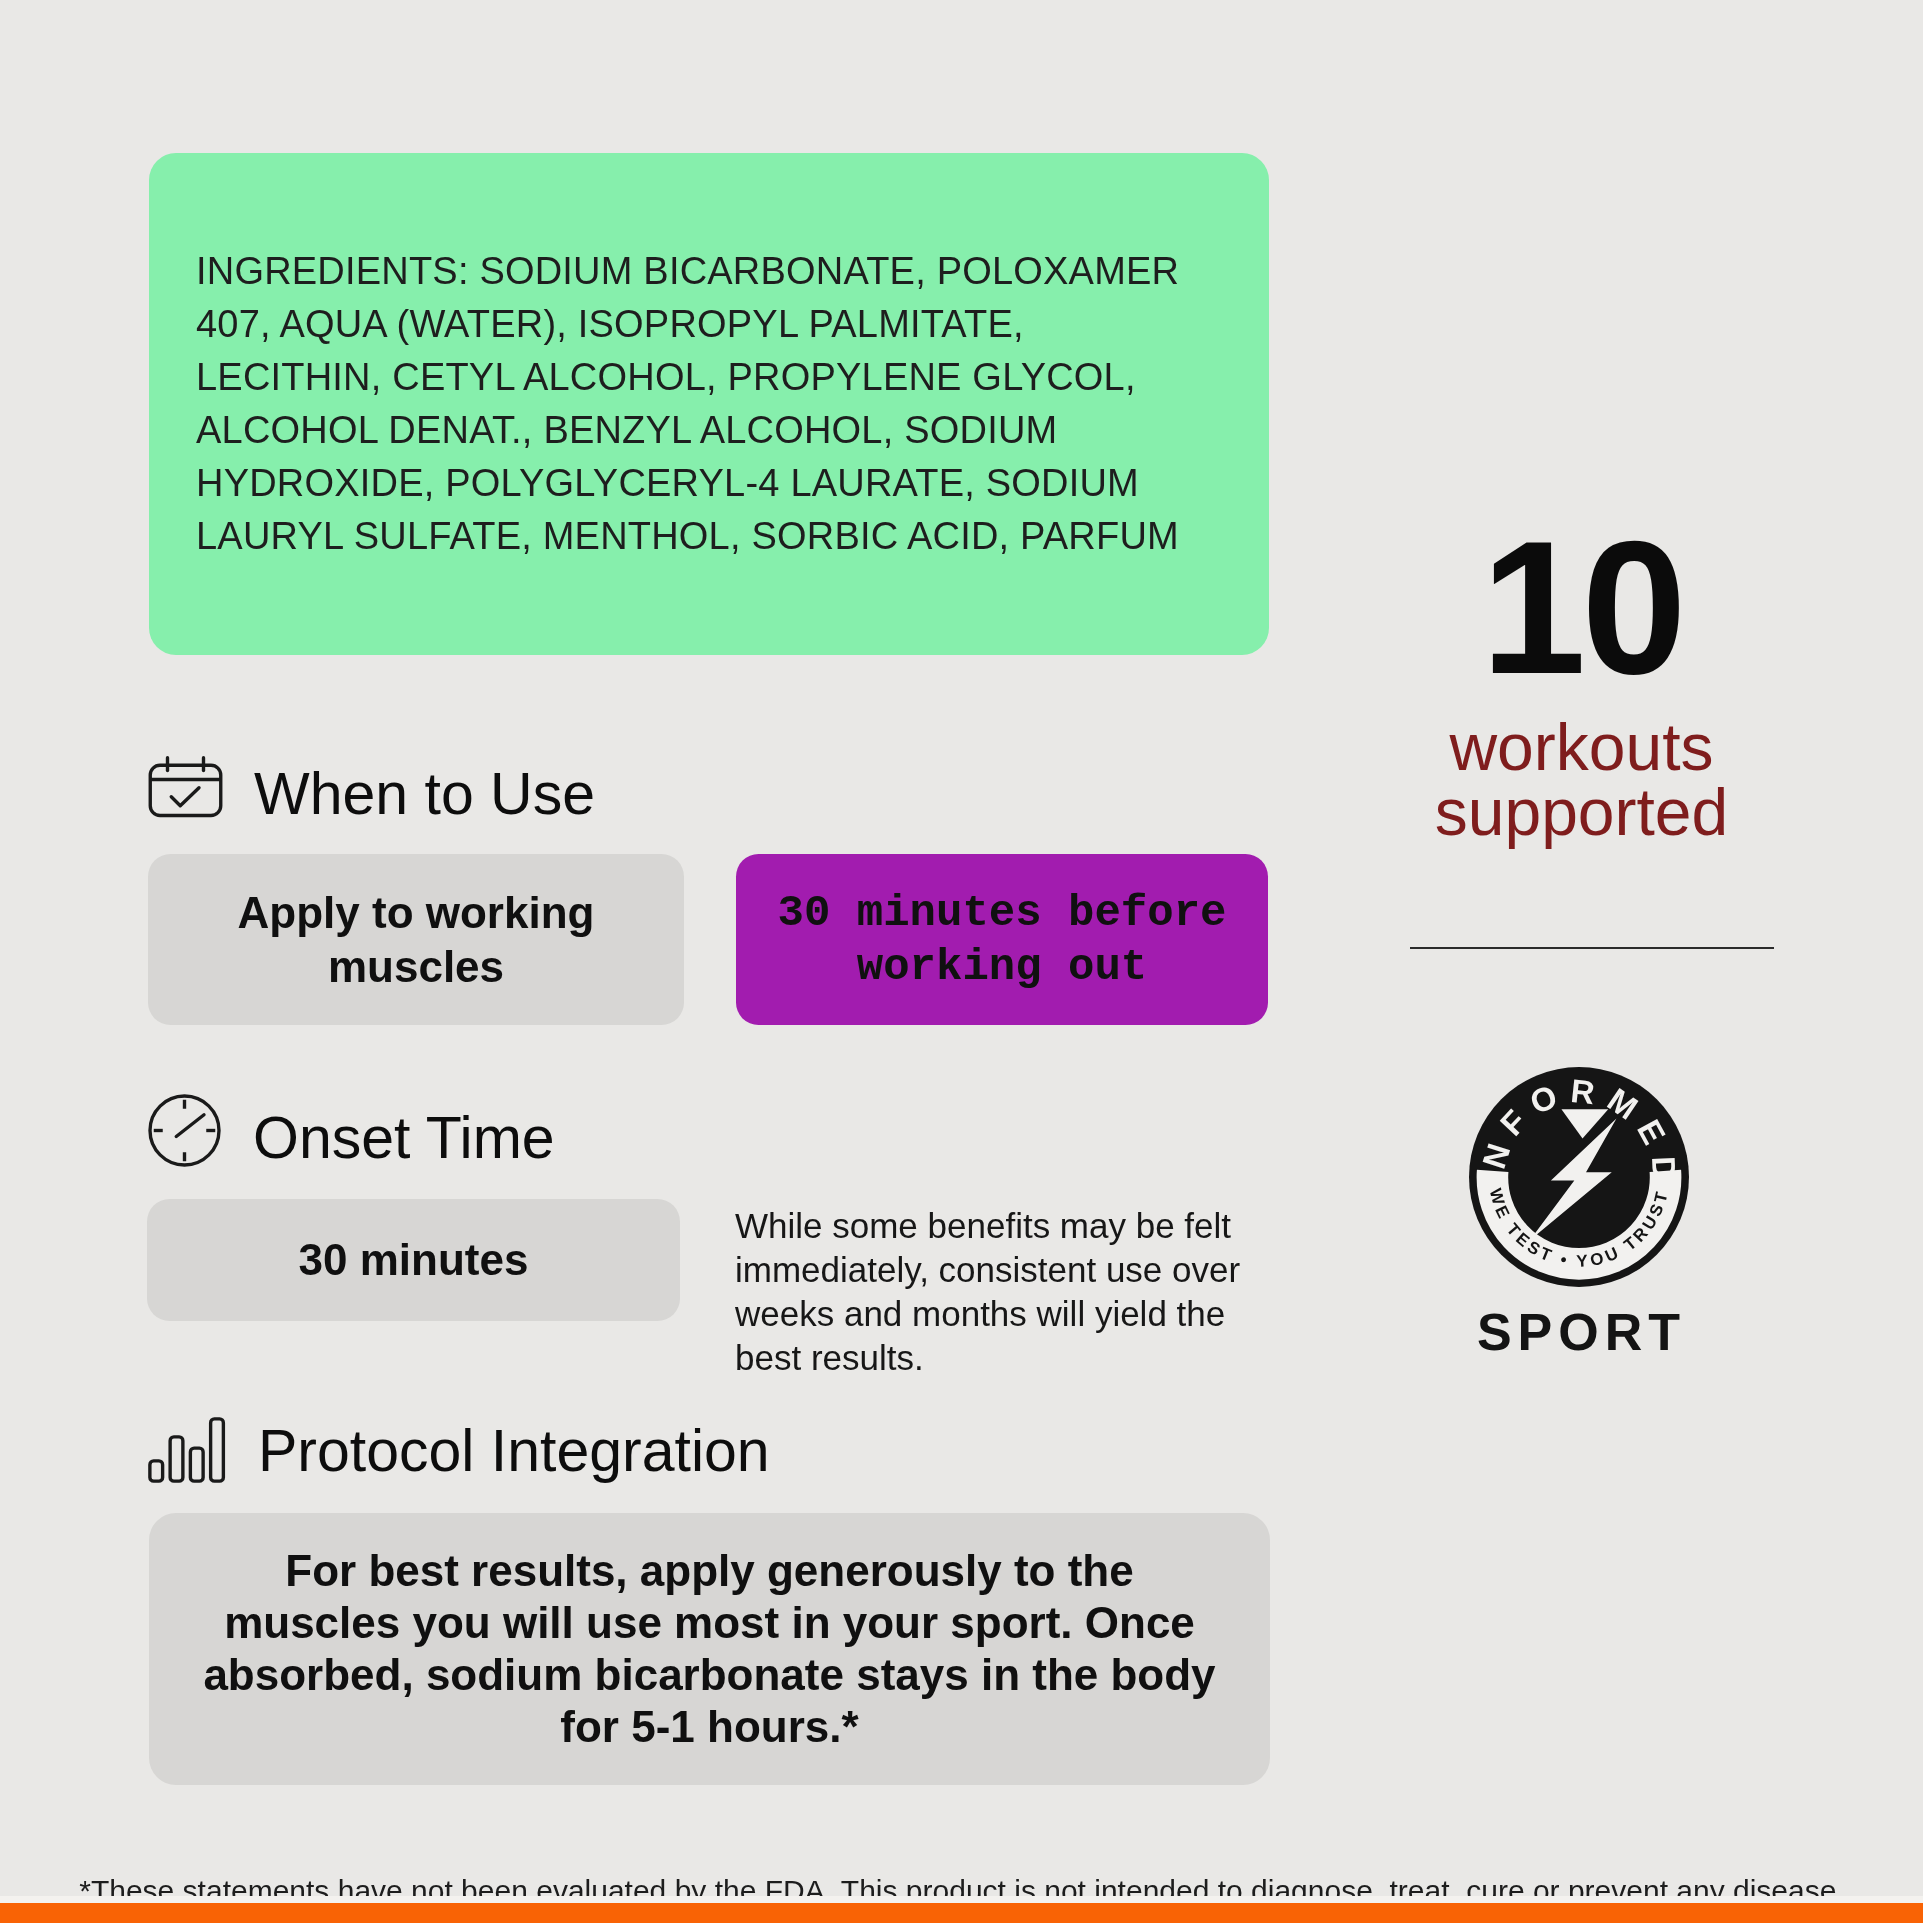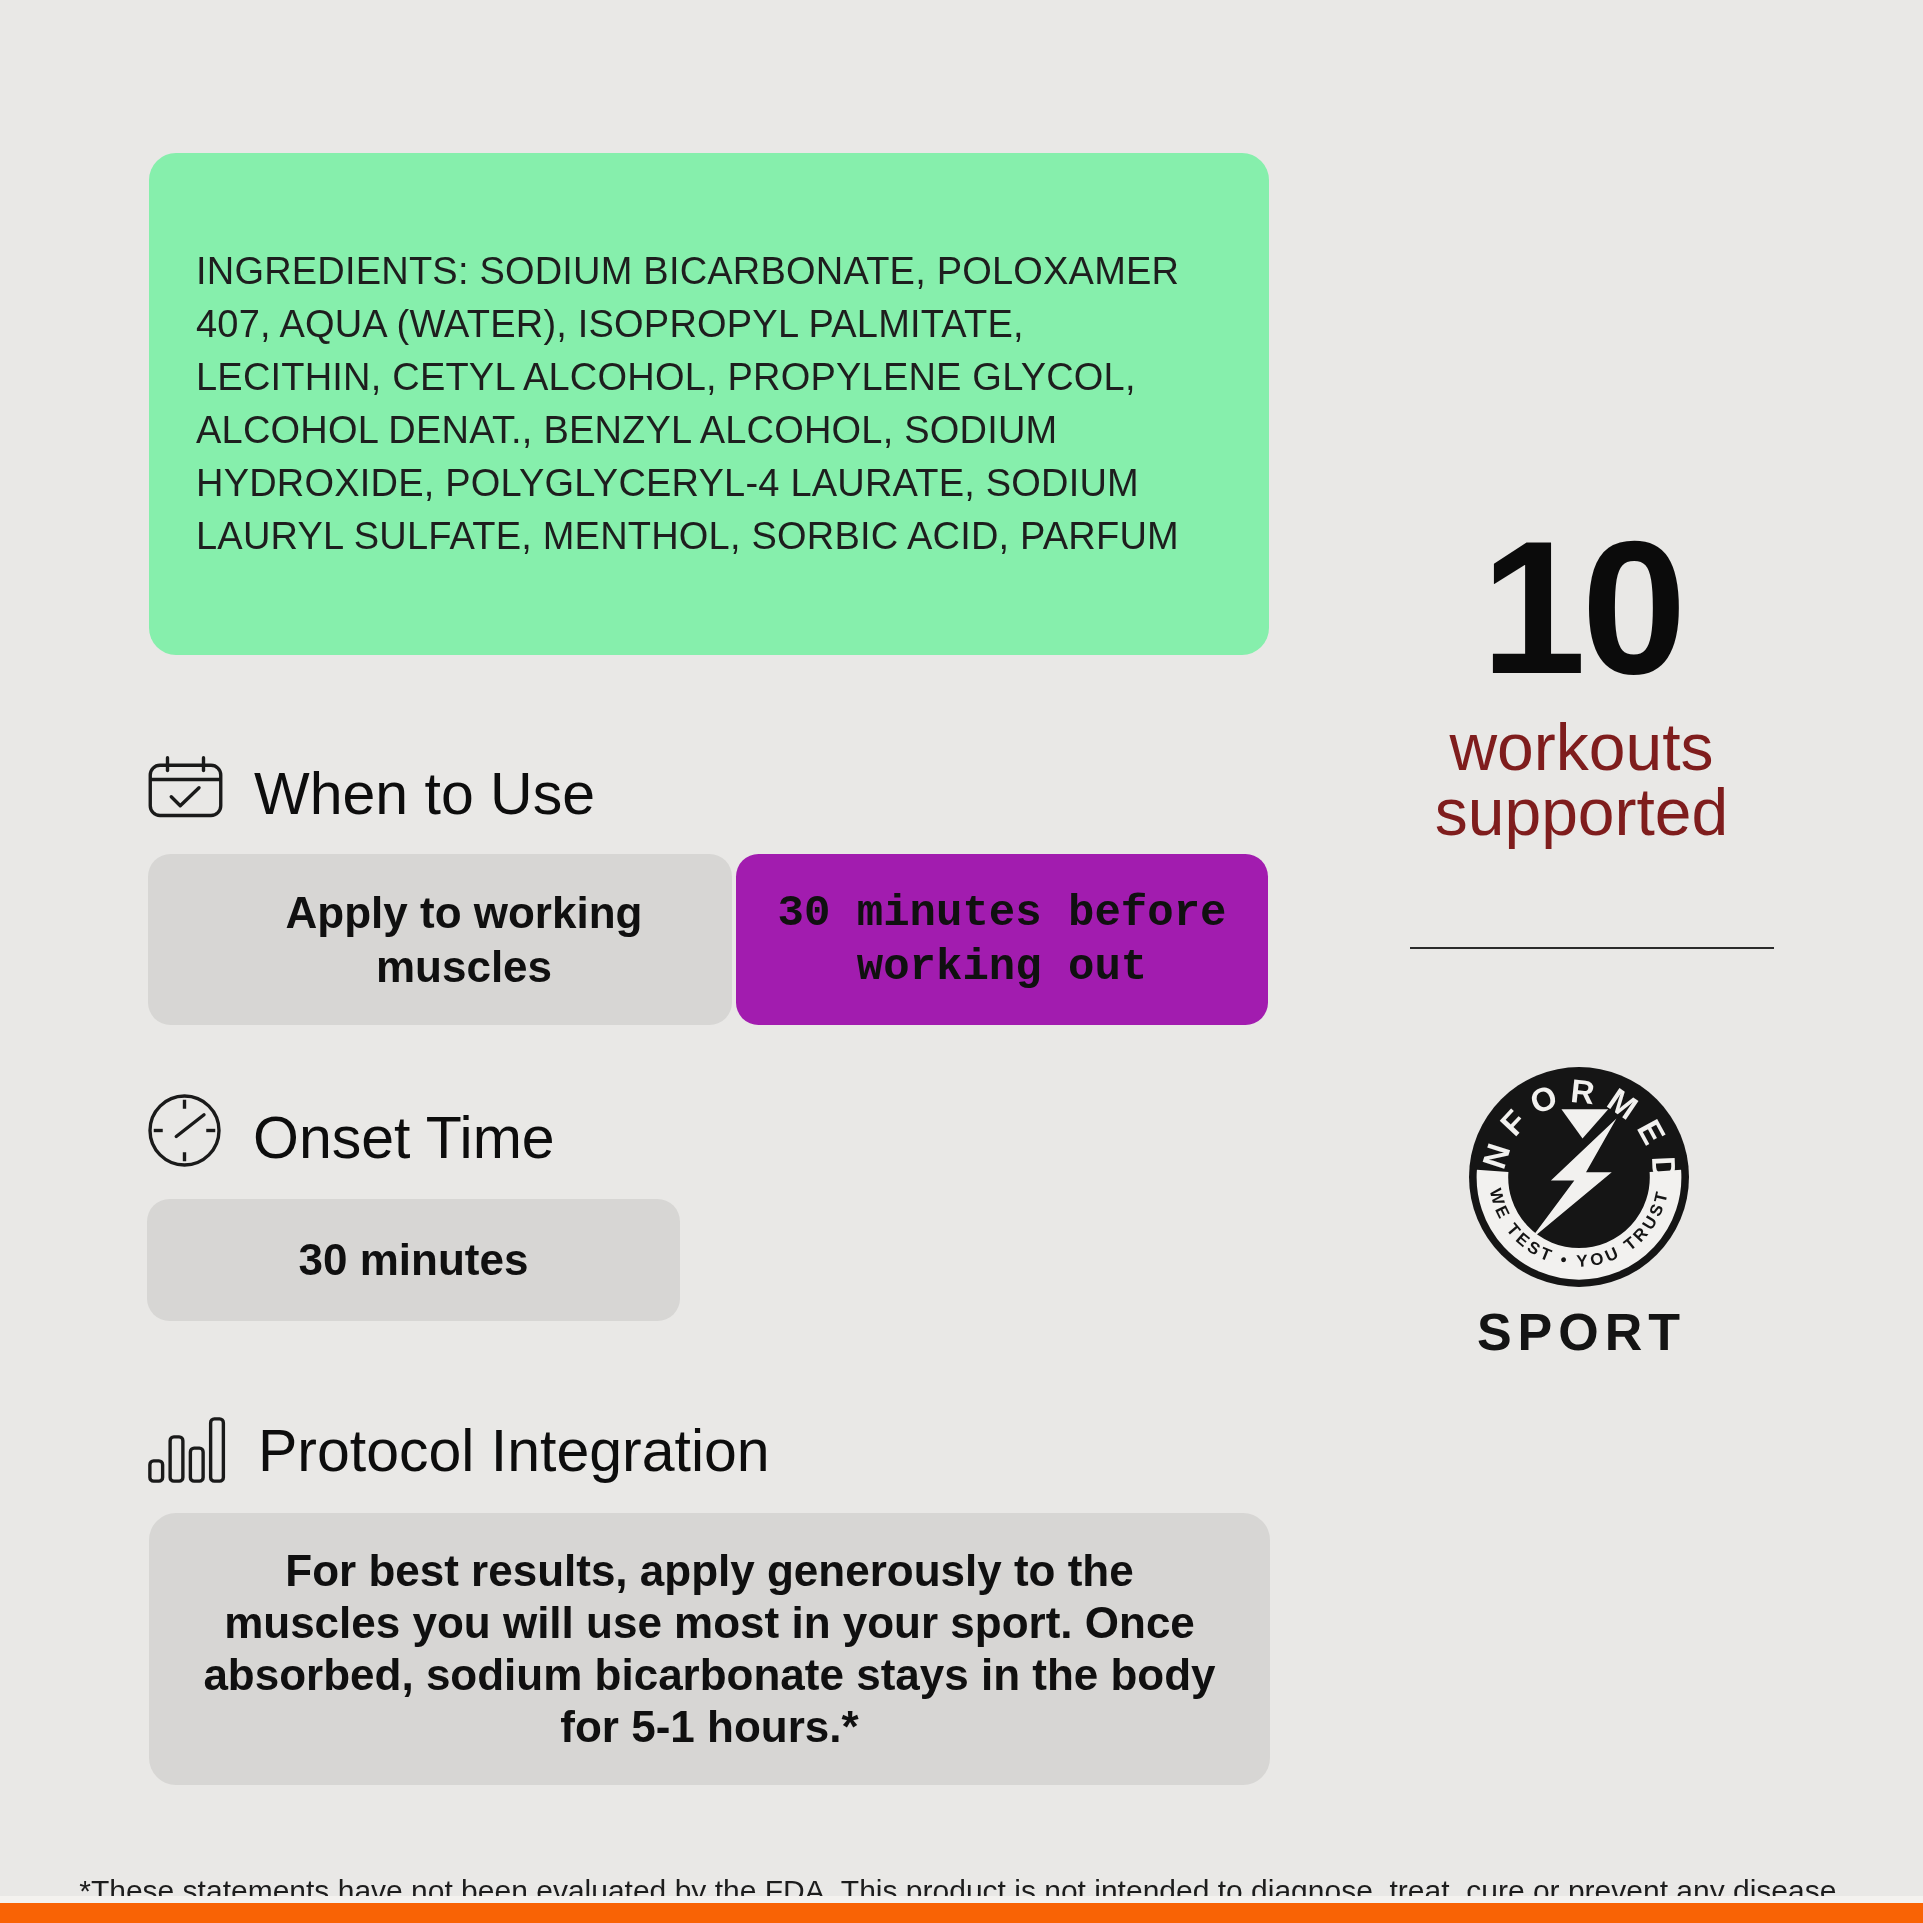--- a/index.html
+++ b/index.html
@@ -21,21 +21,21 @@
   .sec-icon{position:absolute;}
   .sec-heading{position:absolute;font-size:59px;line-height:65px;color:#0D0D0D;text-align:right;}
   .icon-stroke{stroke:#1A1A1A;stroke-width:4.5;fill:none;}
 
   
   .card{
     position:absolute;background:#D7D6D4;border-radius:22.5px;
     display:flex;align-items:center;justify-content:center;text-align:center;
     font-weight:bold;font-size:44px;line-height:54px;color:#101010;
   }
-  .card-when-1{left:148px;top:854px;width:536px;height:171px;padding-left:48px;}
+  .card-when-1{left:148px;top:854px;width:536px;height:171px;}
   .card-when-2{left:736px;top:854px;width:532px;height:171px;}
   .card-onset{left:147px;top:1199px;width:533px;height:122px;}
   .card-protocol{
     left:149px;top:1513px;width:1121px;height:272px;border-radius:27px;
     line-height:52px;
   }
 
   .onset-note{
     position:absolute;left:735px;top:1204px;width:601px;
     font-size:35px;line-height:44px;color:#171717;
@@ -102,20 +102,24 @@
     <circle class="icon-stroke" cx="50" cy="50" r="46"></circle>
     <line class="icon-stroke" x1="50" y1="9" x2="50" y2="21"></line>
     <line class="icon-stroke" x1="91" y1="50" x2="79" y2="50"></line>
     <line class="icon-stroke" x1="50" y1="91" x2="50" y2="79"></line>
     <line class="icon-stroke" x1="9" y1="50" x2="21" y2="50"></line>
     <line class="icon-stroke" x1="39" y1="58" x2="76" y2="29" stroke-linecap="round"></line>
   </svg>
   <div class="sec-heading" style="left:253px;top:1106px">Onset Time</div>
 
   <div class="card card-onset" style="background: rgb(215, 214, 212);">30 minutes</div>
+  <div class="onset-note pre">While some benefits may be felt
+immediately, consistent use over
+weeks and months will yield the
+best results.</div>
 
   <svg class="badge-svg" viewBox="0 0 200 200">
     <circle cx="100" cy="100" r="94" fill="#151515"></circle>
     <path d="M 26.2 94.8 A 74 74 0 1 0 173.8 94.8" stroke="#F2F1EF" stroke-width="27" fill="none"></path>
     <path id="arcTop" d="M 42.9 126.6 A 63 63 0 1 1 157.1 126.6" fill="none"></path>
     <path id="arcBottom" d="M 23.4 91.9 A 77 77 0 1 0 176.6 91.9" fill="none"></path>
     <text font-family="Liberation Sans, sans-serif" font-size="28" font-weight="bold" fill="#F2F1EF" letter-spacing="9">
       <textPath href="#arcTop" startOffset="50%" text-anchor="middle">INFORMED</textPath>
     </text>
     <text font-family="Liberation Sans, sans-serif" font-size="14.5" font-weight="bold" fill="#151515" letter-spacing="3">

